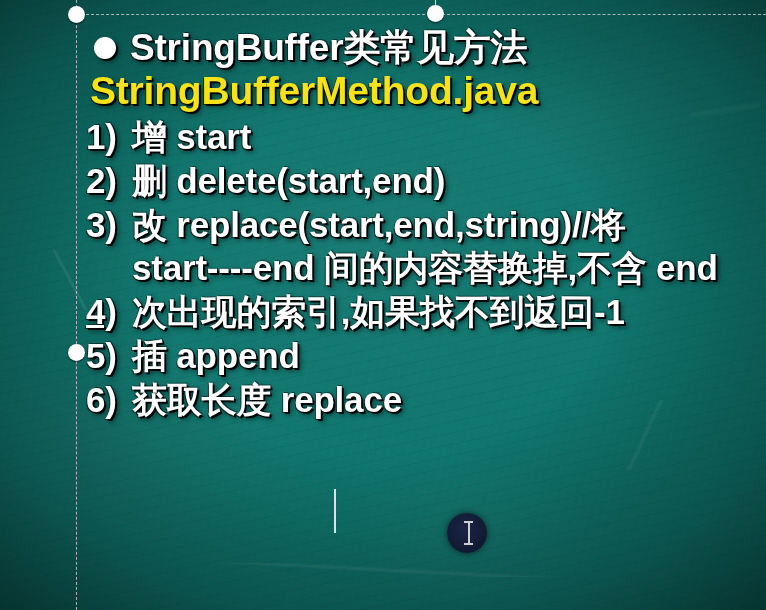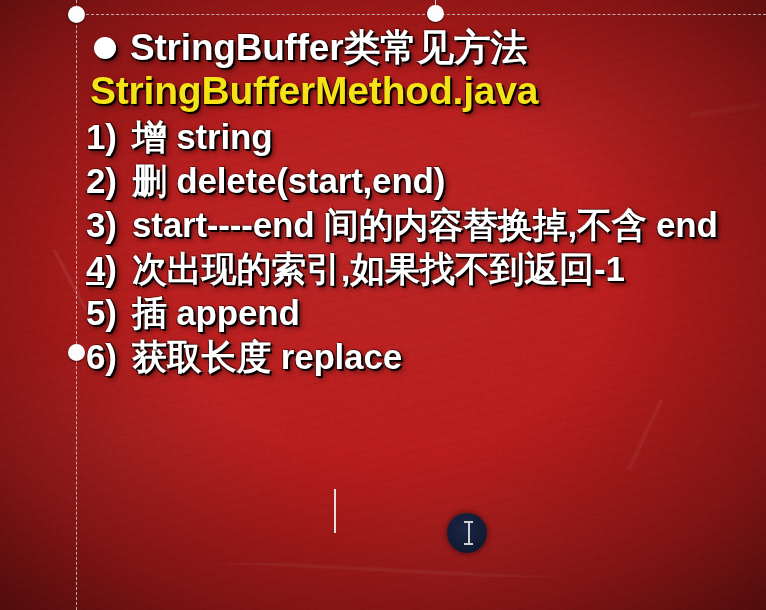--- a/index.html
+++ b/index.html
@@ -3,21 +3,21 @@
 <meta charset="utf-8">
 <style>
   html,body{margin:0;padding:0;}
   body{
     width:766px;height:610px;overflow:hidden;
     background:#2f2f2f;
     font-family:"Liberation Sans","DejaVu Sans",sans-serif;
   }
   #stage{
     position:relative;width:766px;height:610px;overflow:hidden;
-    background:#b91c1c;
+    background:#0f766e;
   }
   
   .tex-a{
     position:absolute;inset:0;
     background:
       radial-gradient(ellipse 60% 50% at 48% 40%, rgba(255,255,255,0.045) 0%, rgba(255,255,255,0.015) 45%, rgba(0,0,0,0) 72%),
       radial-gradient(ellipse 35% 28% at 18% 72%, rgba(255,255,255,0.030) 0%, rgba(0,0,0,0) 70%),
       radial-gradient(ellipse 30% 22% at 78% 18%, rgba(255,255,255,0.022) 0%, rgba(0,0,0,0) 70%),
       radial-gradient(ellipse 26% 20% at 62% 88%, rgba(255,255,255,0.018) 0%, rgba(0,0,0,0) 70%);
     pointer-events:none;
@@ -151,34 +151,35 @@
     <div class="title-row shadowed">
       <span class="bullet"></span>
       <span>StringBuffer类常见方法</span>
     </div>
 
     <div class="subtitle shadowed">StringBufferMethod.java</div>
 
     <div class="item shadowed">
       <span class="marker">1)</span>
       <span class="body">
-        <span class="line-1">增 string</span>
+        <span class="line-1">增 start</span>
       </span>
     </div>
 
     <div class="item shadowed">
       <span class="marker">2)</span>
       <span class="body">
         <span class="line-1">删 delete(start,end)</span>
       </span>
     </div>
 
     <div class="item shadowed">
       <span class="marker">3)</span>
       <span class="body">
+        <span class="line-1">改 replace(start,end,string)//将</span>
         <span class="line-2">start----end 间的内容替换掉,不含 end</span>
       </span>
     </div>
 
     <div class="item shadowed underlined">
       <span class="marker">4)</span>
       <span class="body">
         <span class="line-2">次出现的索引,如果找不到返回-1</span>
       </span>
     </div>

